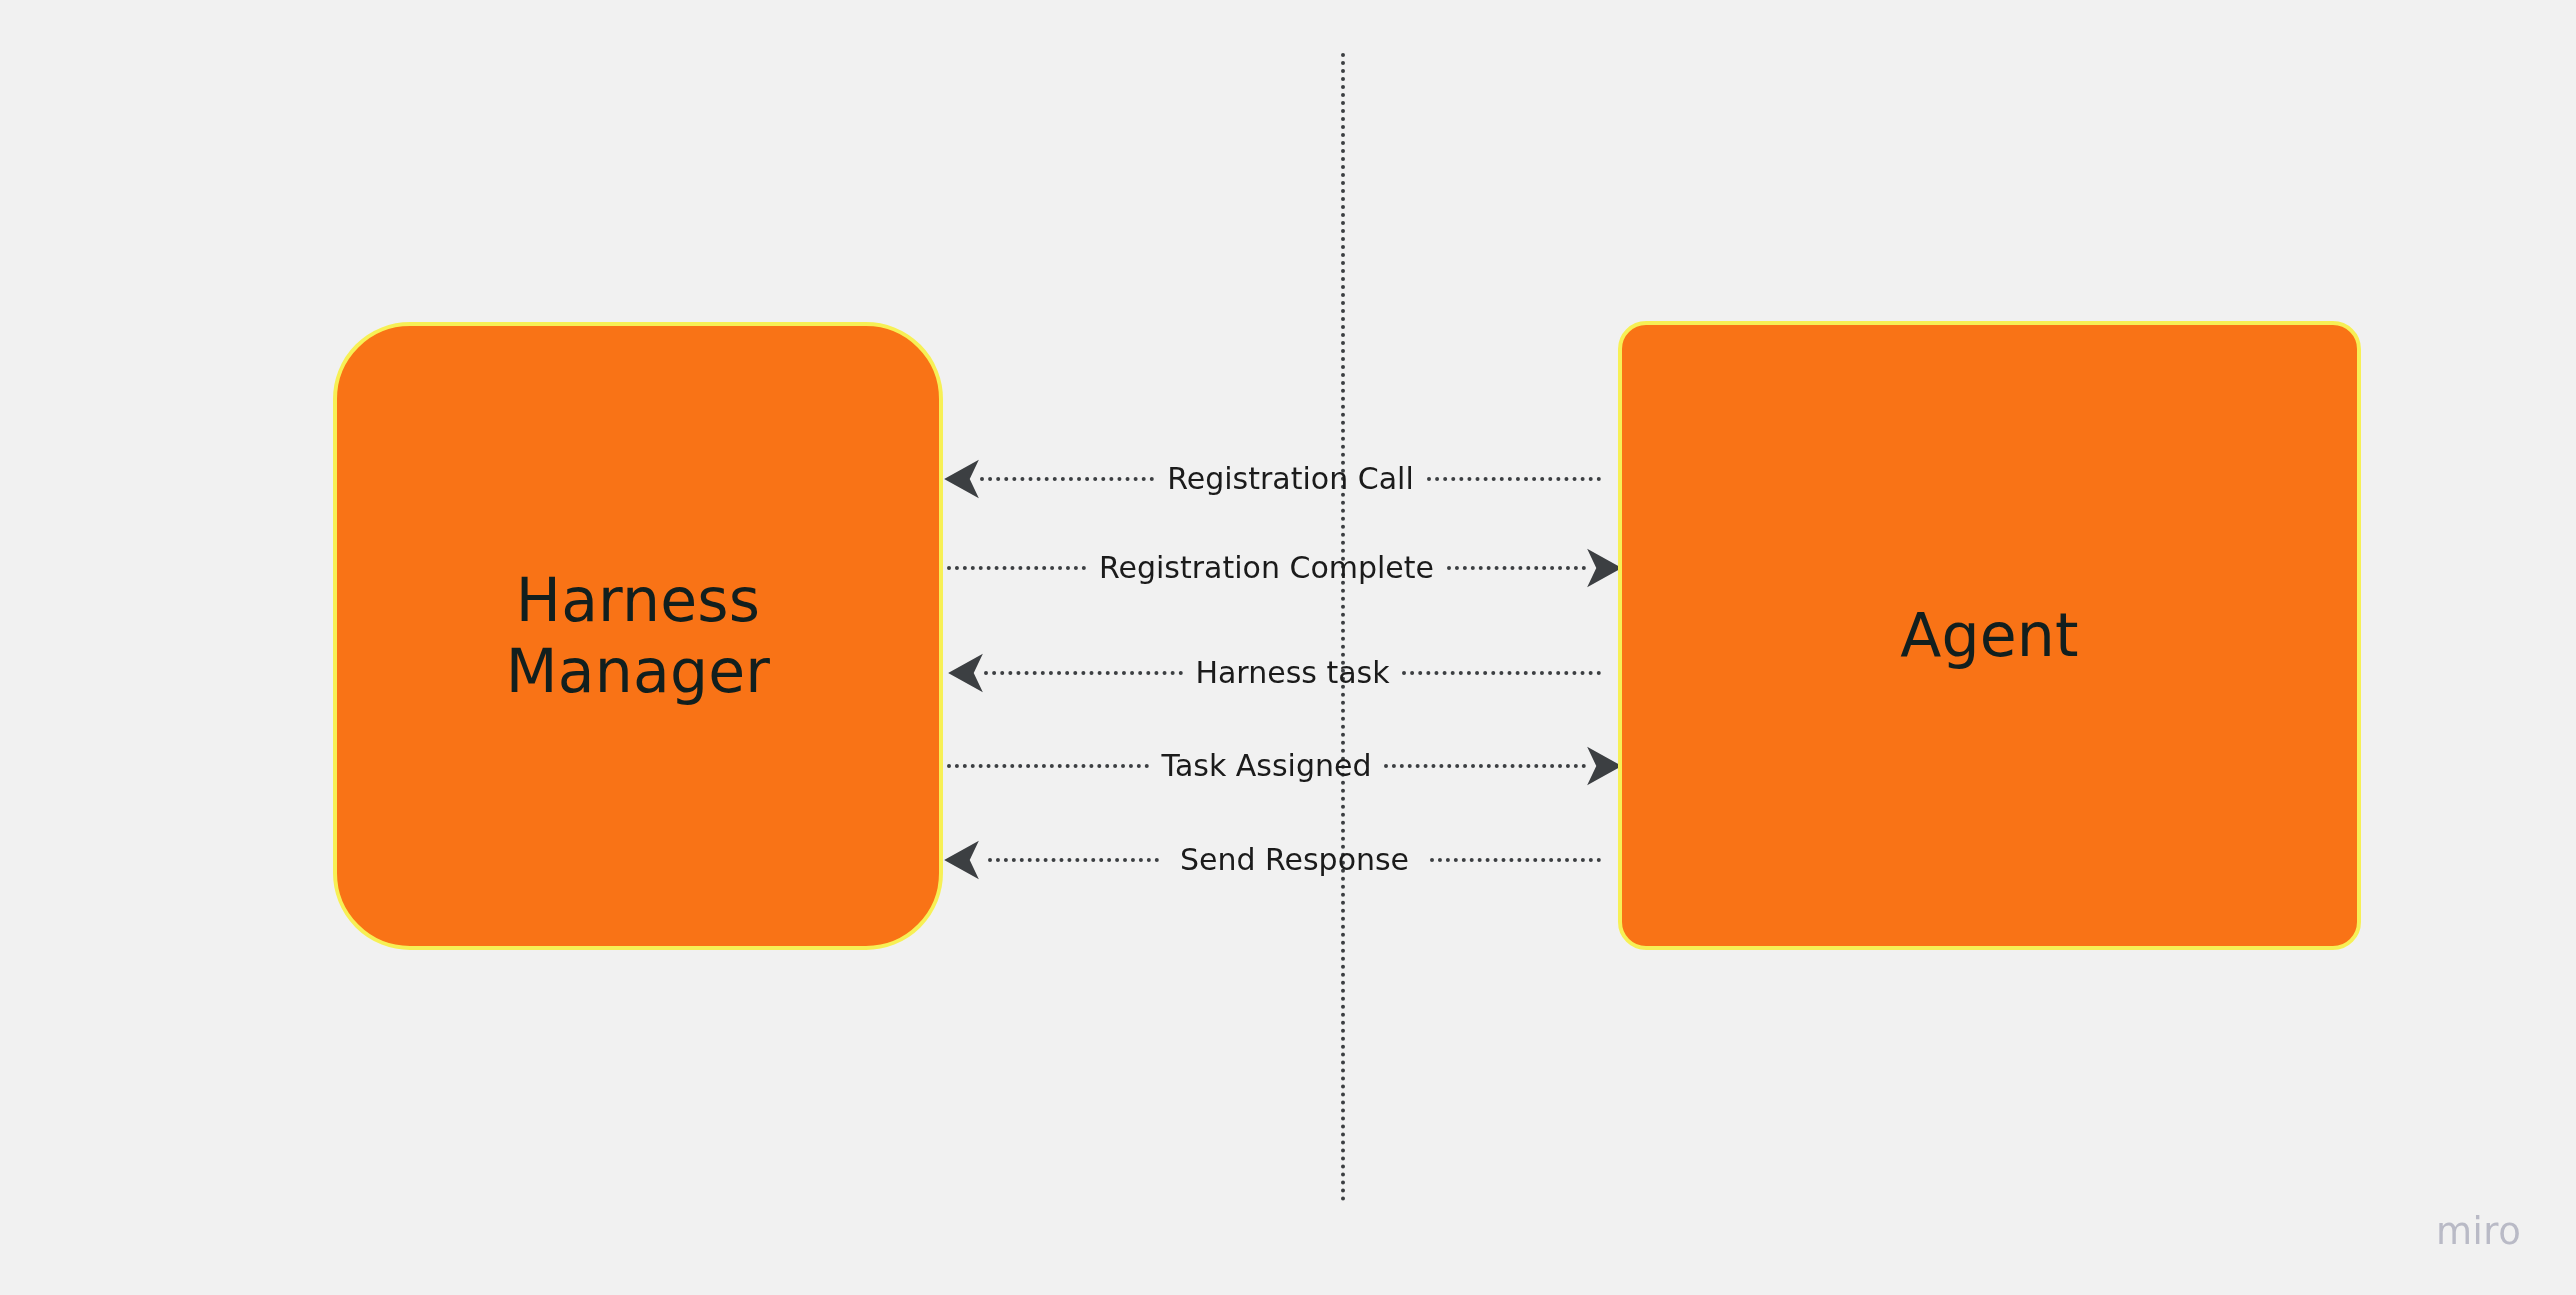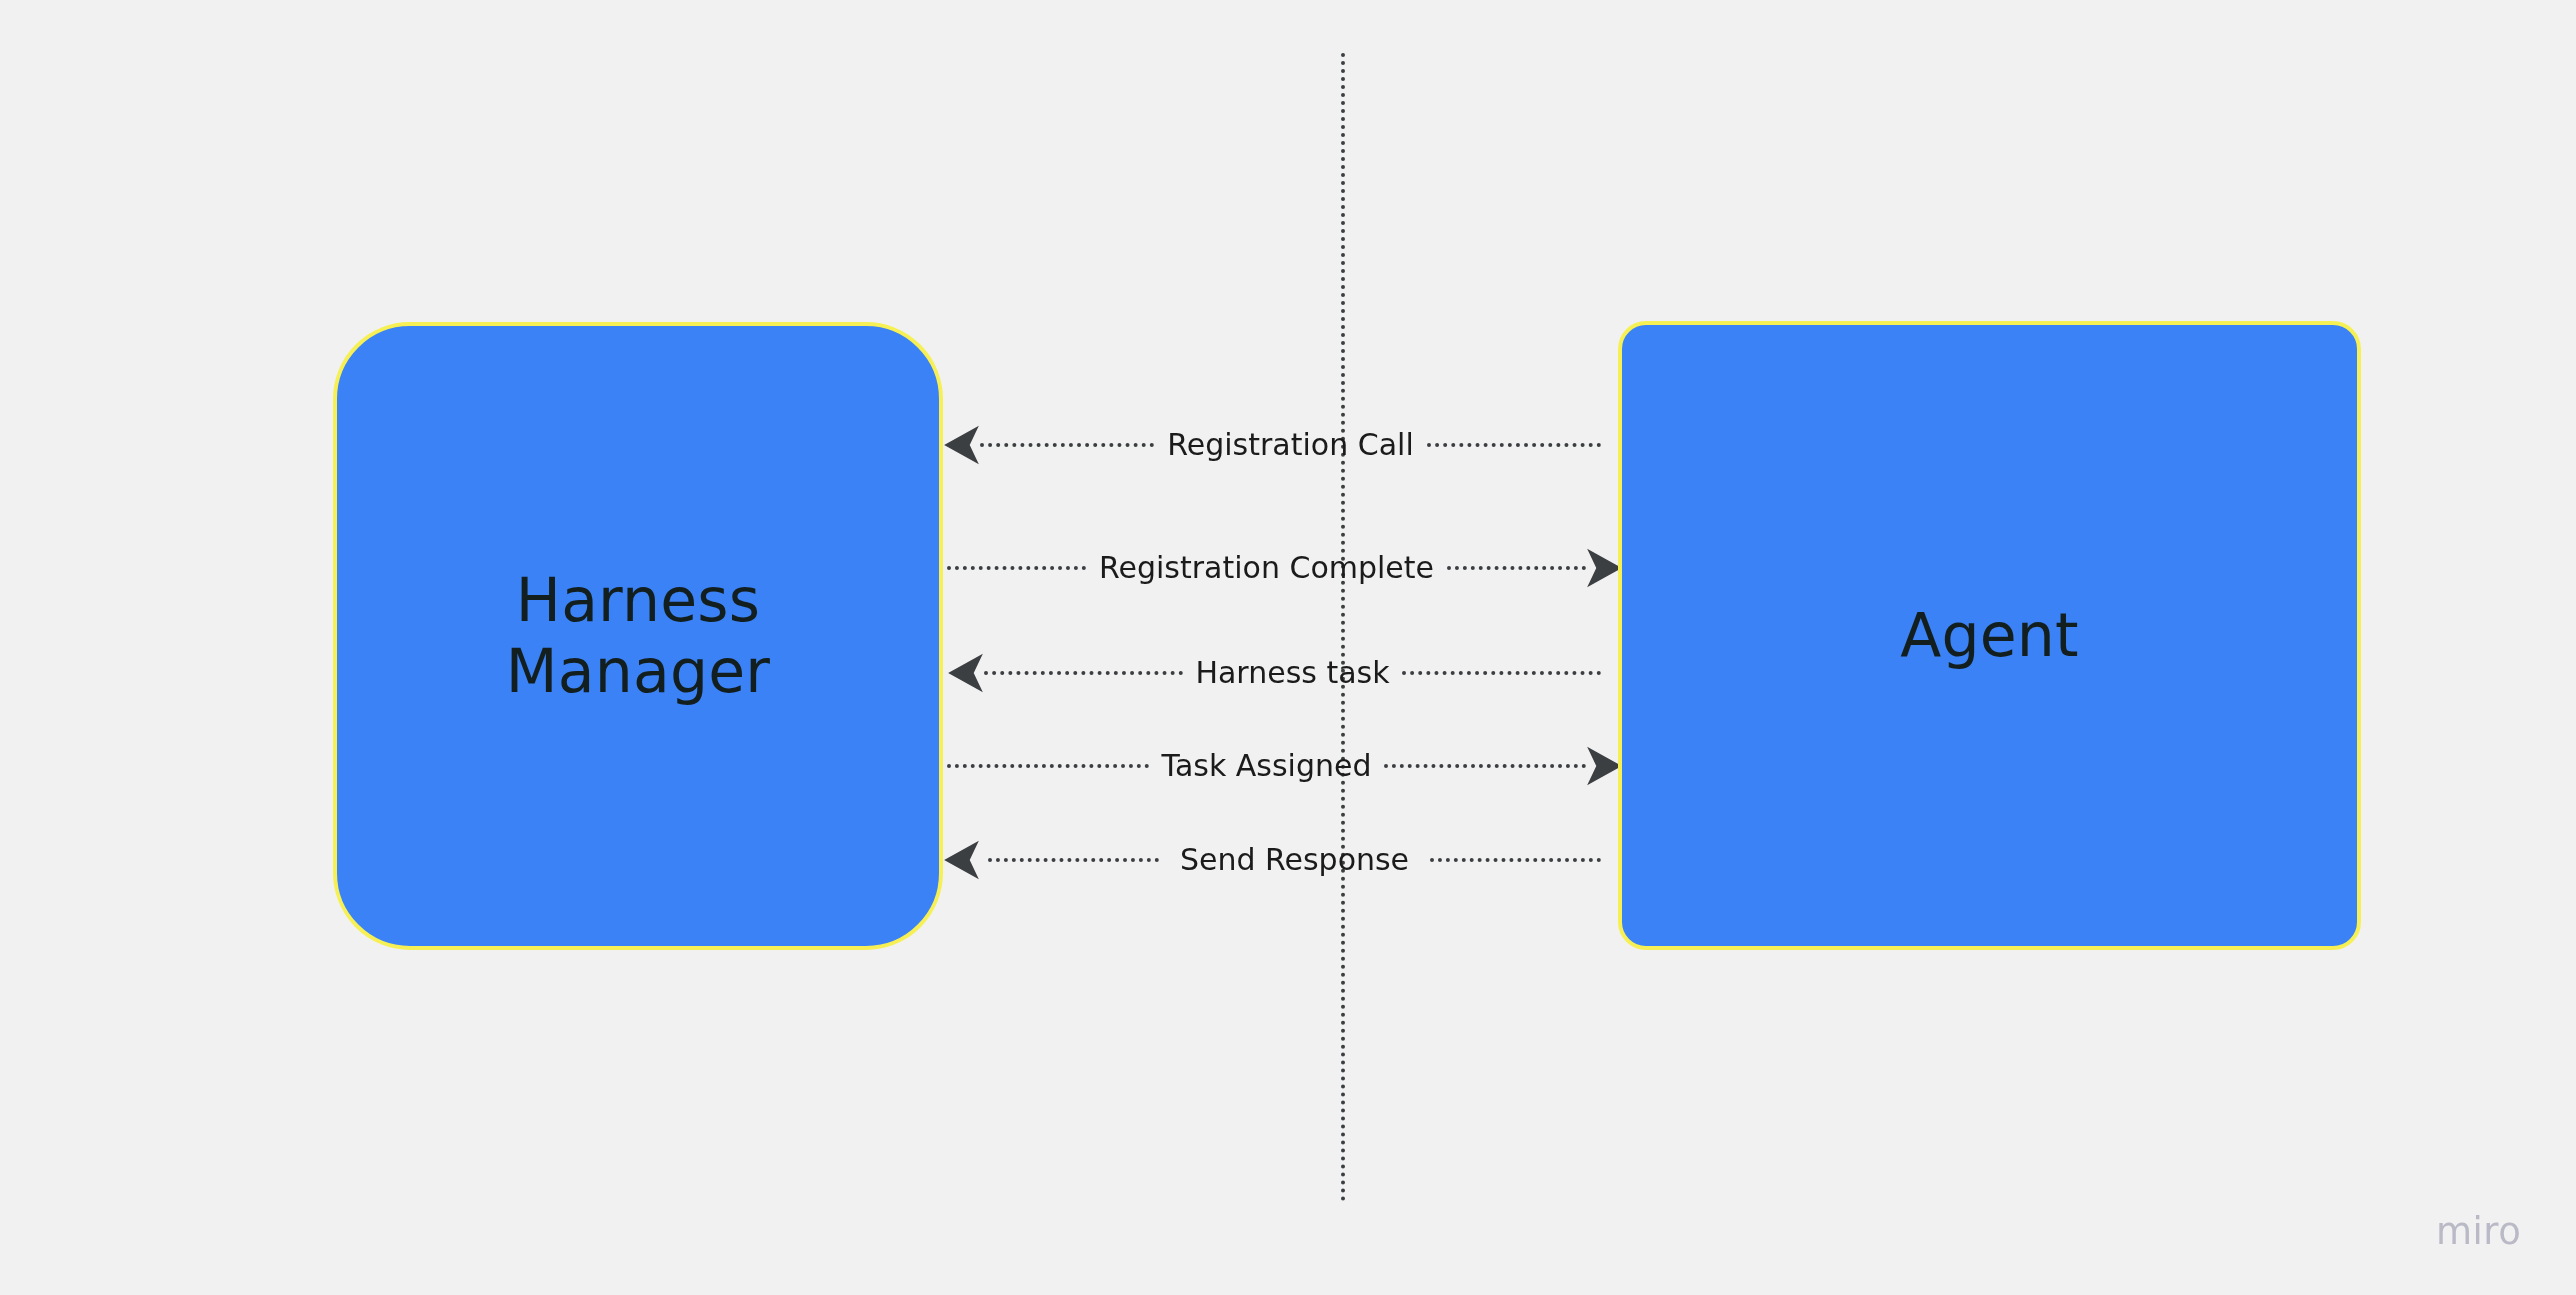--- a/index.html
+++ b/index.html
@@ -23,21 +23,21 @@
     position: absolute;
     width: 0;
     border-left: 4.6px dotted #3c3f42;
     z-index: 1;
   }
 
   
   .node {
     position: absolute;
     box-sizing: border-box;
-    background: #3b82f6;
+    background: #f97316;
     border: 4.6px solid #f7f055;
     border-radius: 77px;
     display: flex;
     align-items: center;
     justify-content: center;
     z-index: 3;
   }
   .node-label {
     color: #121f1e;
     font-size: 60px;
@@ -103,21 +103,21 @@
 
   <div class="node" style="left:333px; top:322px; width:610px; height:628px;">
     <div class="node-label">Harness
 Manager</div>
   </div>
 
   <div class="node" style="left:1618px; top:321px; width:743px; height:629px;border-radius:28px;">
     <div class="node-label">Agent</div>
   </div>
 
-  <div class="msg" style="left:943px; top:424px; width:658px; height:42px;">
+  <div class="msg" style="left:943px; top:458px; width:658px; height:42px;">
     <div class="head">
       <svg viewBox="0 0 40 46" aria-hidden="true">
         <path d="M1 23 L39 2 L29 23 L39 44 Z" fill="#3c3f42"></path>
       </svg>
     </div>
     <div class="seg"></div>
     <div class="msg-label">Registration Call</div>
     <div class="seg"></div>
   </div>
 

